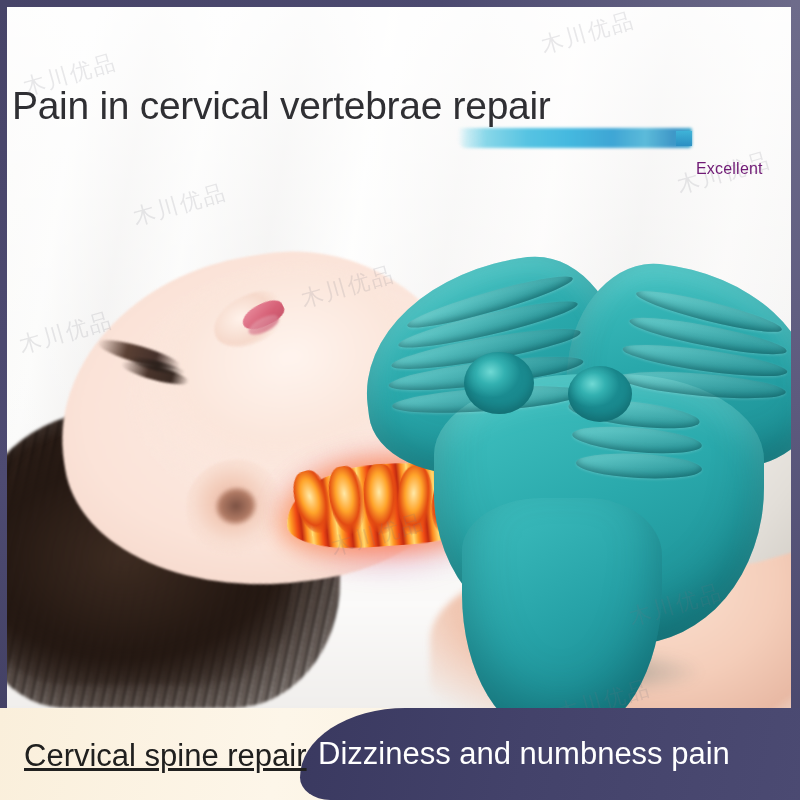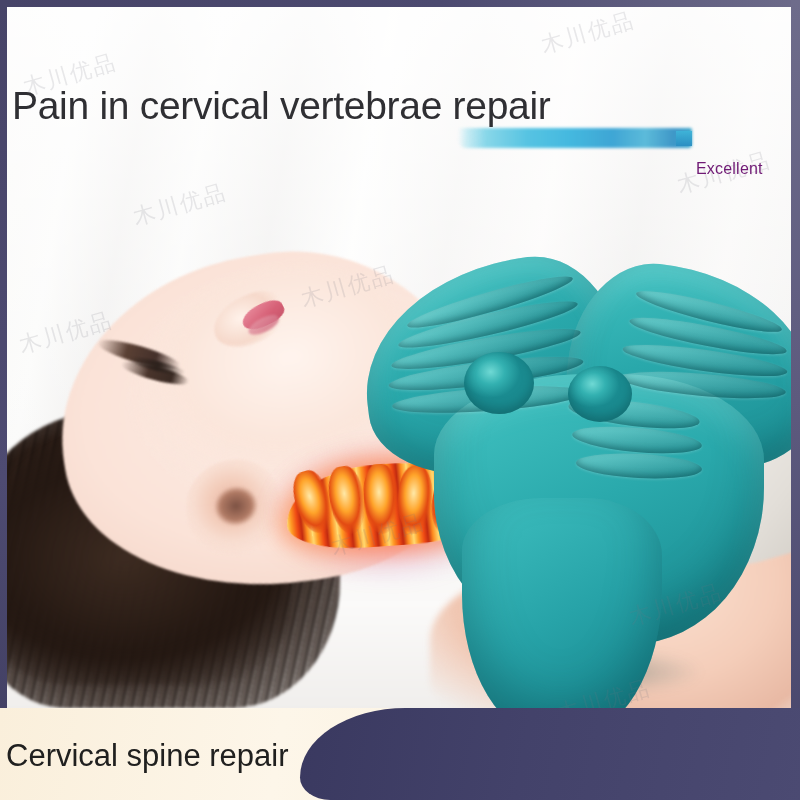--- a/index.html
+++ b/index.html
@@ -383,24 +383,25 @@
   }
   .banner-navy {
     position: absolute;
     left: 300px; top: 0; right: 0; bottom: 0;
     background: linear-gradient(100deg, #3a3960 0%, #43426a 45%, #4b4a72 100%);
     border-top-left-radius: 140px 92px;
     border-bottom-left-radius: 40px 30px;
   }
   .banner-left-text {
     position: absolute;
-    left: 6px; top: 30px;
+    left: 24px; top: 30px;
     font-size: 31px;
     color: #20201f;
     white-space: nowrap;
+    text-decoration: underline;
   }
   .banner-right-text {
     position: absolute;
     left: 318px; top: 28px;
     font-size: 31px;
     color: #ffffff;
     white-space: nowrap;
   }
 </style>
 </head>
@@ -483,15 +484,16 @@
   <div class="headline">Pain in cervical vertebrae repair</div>
 
   <div class="frame-top"></div>
   <div class="frame-left"></div>
   <div class="frame-right"></div>
 
   <div class="banner">
     <div class="banner-cream"></div>
     <div class="banner-navy"></div>
     <div class="banner-left-text">Cervical spine repair</div>
+    <div class="banner-right-text">Dizziness and numbness pain</div>
   </div>
 
 </div>
 
 </body></html>

